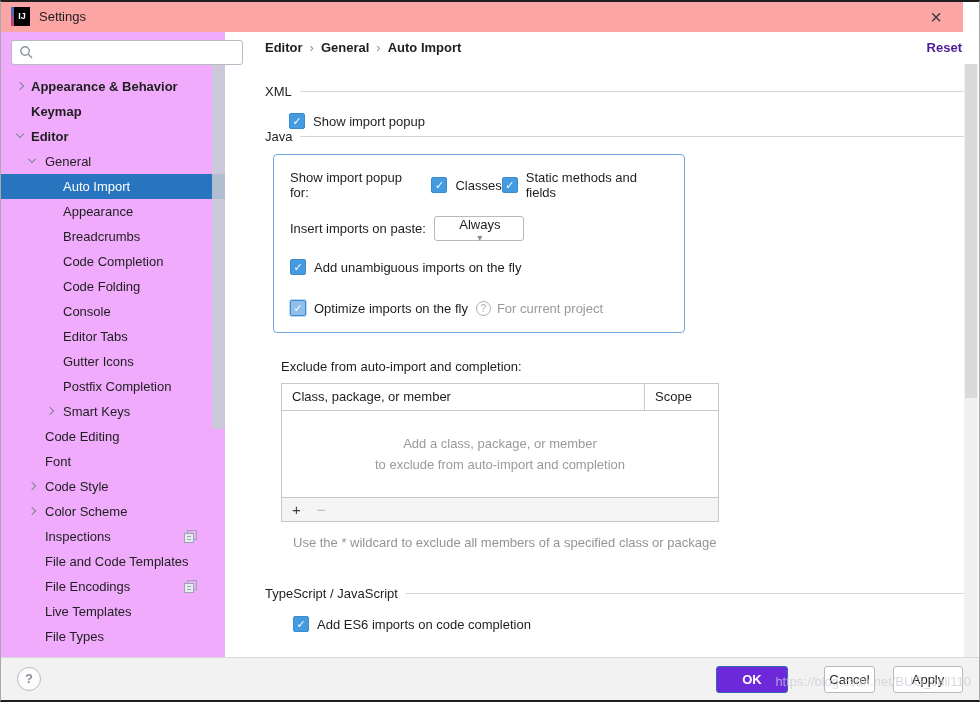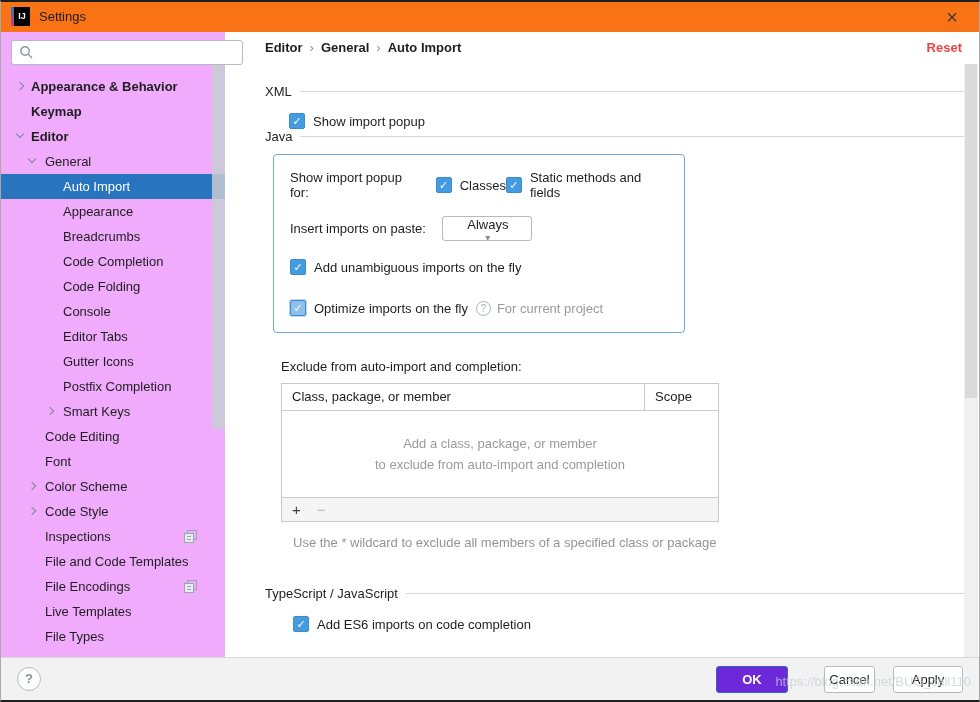--- a/index.html
+++ b/index.html
@@ -3,21 +3,21 @@
 <meta charset="utf-8">
 <style>
   * { margin:0; padding:0; box-sizing:border-box; }
   html,body { width:980px; height:702px; font-family:"Liberation Sans",sans-serif; }
   .window {
     position:relative; width:980px; height:702px; background:#ffffff;
     border:1px solid #a9a9a9; border-top:2px solid #1e1e1e; border-bottom:2px solid #1e1e1e;
     overflow:hidden; font-size:13px; color:#1e1e1e;
   }
   
-  .titlebar { position:absolute; top:0; left:0; right:0; height:30px; background:#f97316; }
+  .titlebar { position:absolute; top:0; left:0; right:16px; height:30px; background:#fca5a5; }
   .app-logo {
     position:absolute; left:10px; top:5px; width:19px; height:19px; background:#000;
     color:#fff; font-size:9px; font-weight:bold; text-align:center; line-height:19px;
     border-left:3px solid; border-image:linear-gradient(#1878c8,#e8366f) 1;
   }
   .win-title { position:absolute; left:38px; top:7px; font-size:13px; color:#1e1e1e; }
   .close-btn { position:absolute; right:14px; top:2px; width:26px; height:26px; text-align:center;
     font-size:20px; line-height:26px; color:#3c3c3c; cursor:pointer; }
   
   .sidebar { position:absolute; top:30px; left:0; width:224px; height:627px; background:#f0abfc; }
@@ -49,34 +49,34 @@
   .help-btn { position:absolute; left:16px; top:9px; width:24px; height:24px; border-radius:50%;
     border:1px solid #b6bcc2; background:#fdfdfd; color:#8a9299; font-weight:bold;
     text-align:center; line-height:22px; font-size:13px; cursor:pointer; }
   .btn { position:absolute; top:8px; height:27px; border:1px solid #b9b9b9; border-radius:3px;
     background:#fff; font-size:13px; color:#1e1e1e; text-align:center; line-height:25px; cursor:pointer; }
   .btn.primary { background:#6d28d9; border-color:#3166b8; color:#fff; font-weight:bold; }
   .btn-ok { right:191px; width:72px; } .btn-cancel { right:104px; width:51px; } .btn-apply { right:16px; width:70px; }
   
   .crumbs { position:absolute; top:38px; left:264px; font-weight:bold; font-size:13px; }
   .crumb { cursor:pointer; } .crumb-sep { color:#8b959c; font-weight:normal; padding:0 7px; }
-  .reset-link { position:absolute; top:38px; right:17px; color:#ef4444; font-weight:bold; cursor:pointer; }
+  .reset-link { position:absolute; top:38px; right:17px; color:#4c1d95; font-weight:bold; cursor:pointer; }
   
   .content { position:absolute; top:60px; left:252px; width:714px; height:599px; background:#fff;
     overflow:hidden; padding-left:12px; }
   .group-hd { display:flex; align-items:center; }
   .group-hd .gtitle { flex:none; padding-right:8px; }
   .group-hd .gline { flex:1; height:1px; background:#d5d5d5; margin-right:0; }
   .cb-row { display:flex; align-items:center; }
   .cbox { width:16px; height:16px; background:#459be0; border:1px solid #3c8ccd; border-radius:2px;
     color:#fff; font-size:11px; line-height:14px; text-align:center; flex:none; cursor:pointer; }
   .cbox.focusring { background:#8fc0ea; border:1.5px solid #3c8ccd; box-shadow:0 0 0 1px #bcd9f1; }
   .cb-label { padding-left:8px; }
   .javabox { width:412px; border:1px solid #71a7dc; border-radius:4px; padding:15px 14px 16px 16px; }
-  .inline-lbl { padding-right:16px; }
+  .inline-lbl { padding-right:8px; }
   .dropdown { display:inline-flex; align-items:center; justify-content:space-between;
     width:90px; height:25px; border:1px solid #b9b9b9; border-radius:3px; background:#fff;
     padding:0 7px 0 9px; cursor:pointer;flex-direction:column; }
   .dd-arrow { color:#8b8b8b; font-size:10px; }
   .help-circ { display:inline-block; width:15px; height:15px; border-radius:50%;
     border:1px solid #a9b0b6; color:#a9b0b6; font-size:10px; line-height:13px; text-align:center;
     margin:0 6px 0 8px; }
   .muted { color:#9a9a9a; }
   
   .xtable { width:438px; border:1px solid #c9c9c9; }
@@ -190,26 +190,26 @@
       <span class="lbl">Code Editing</span>
 
     </div>
         <div class="trow lvl2">
 
       <span class="lbl">Font</span>
 
     </div>
         <div class="trow lvl2">
       <span class="chev collapsed"></span>
+      <span class="lbl">Code Style</span>
+
+    </div>
+        <div class="trow lvl2">
+      <span class="chev collapsed"></span>
       <span class="lbl">Color Scheme</span>
-
-    </div>
-        <div class="trow lvl2">
-      <span class="chev collapsed"></span>
-      <span class="lbl">Code Style</span>
 
     </div>
         <div class="trow lvl2">
 
       <span class="lbl">Inspections</span>
       <svg class="badge-icon" viewBox="0 0 13 13">
         <rect x="3.5" y="0.5" width="9" height="9" fill="none" stroke="#9aa7b0" stroke-width="1"></rect>
         <rect x="0.5" y="3.5" width="9" height="9" fill="#e7ecf1" stroke="#9aa7b0" stroke-width="1"></rect>
         <line x1="3" y1="6.5" x2="7" y2="6.5" stroke="#9aa7b0" stroke-width="1"></line>
         <line x1="3" y1="9.5" x2="7" y2="9.5" stroke="#9aa7b0" stroke-width="1"></line>

